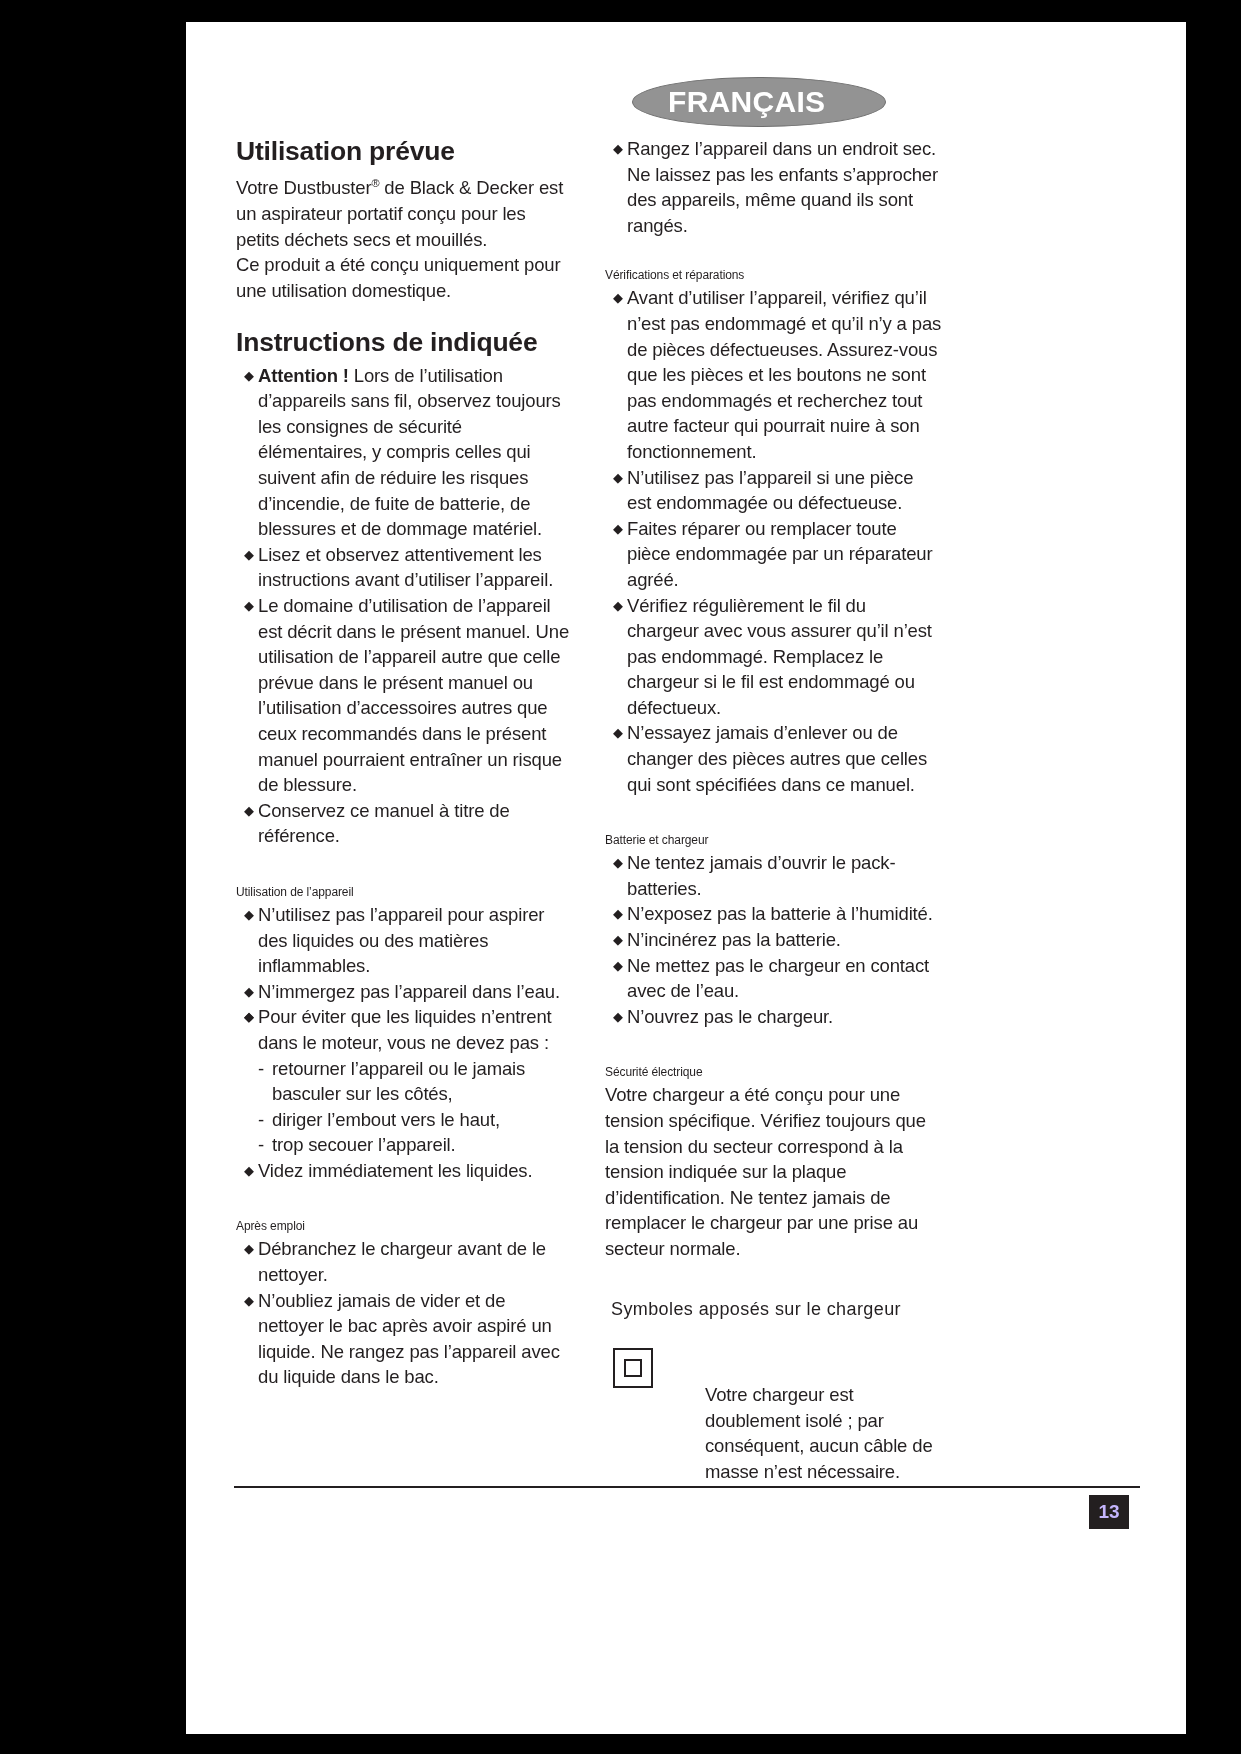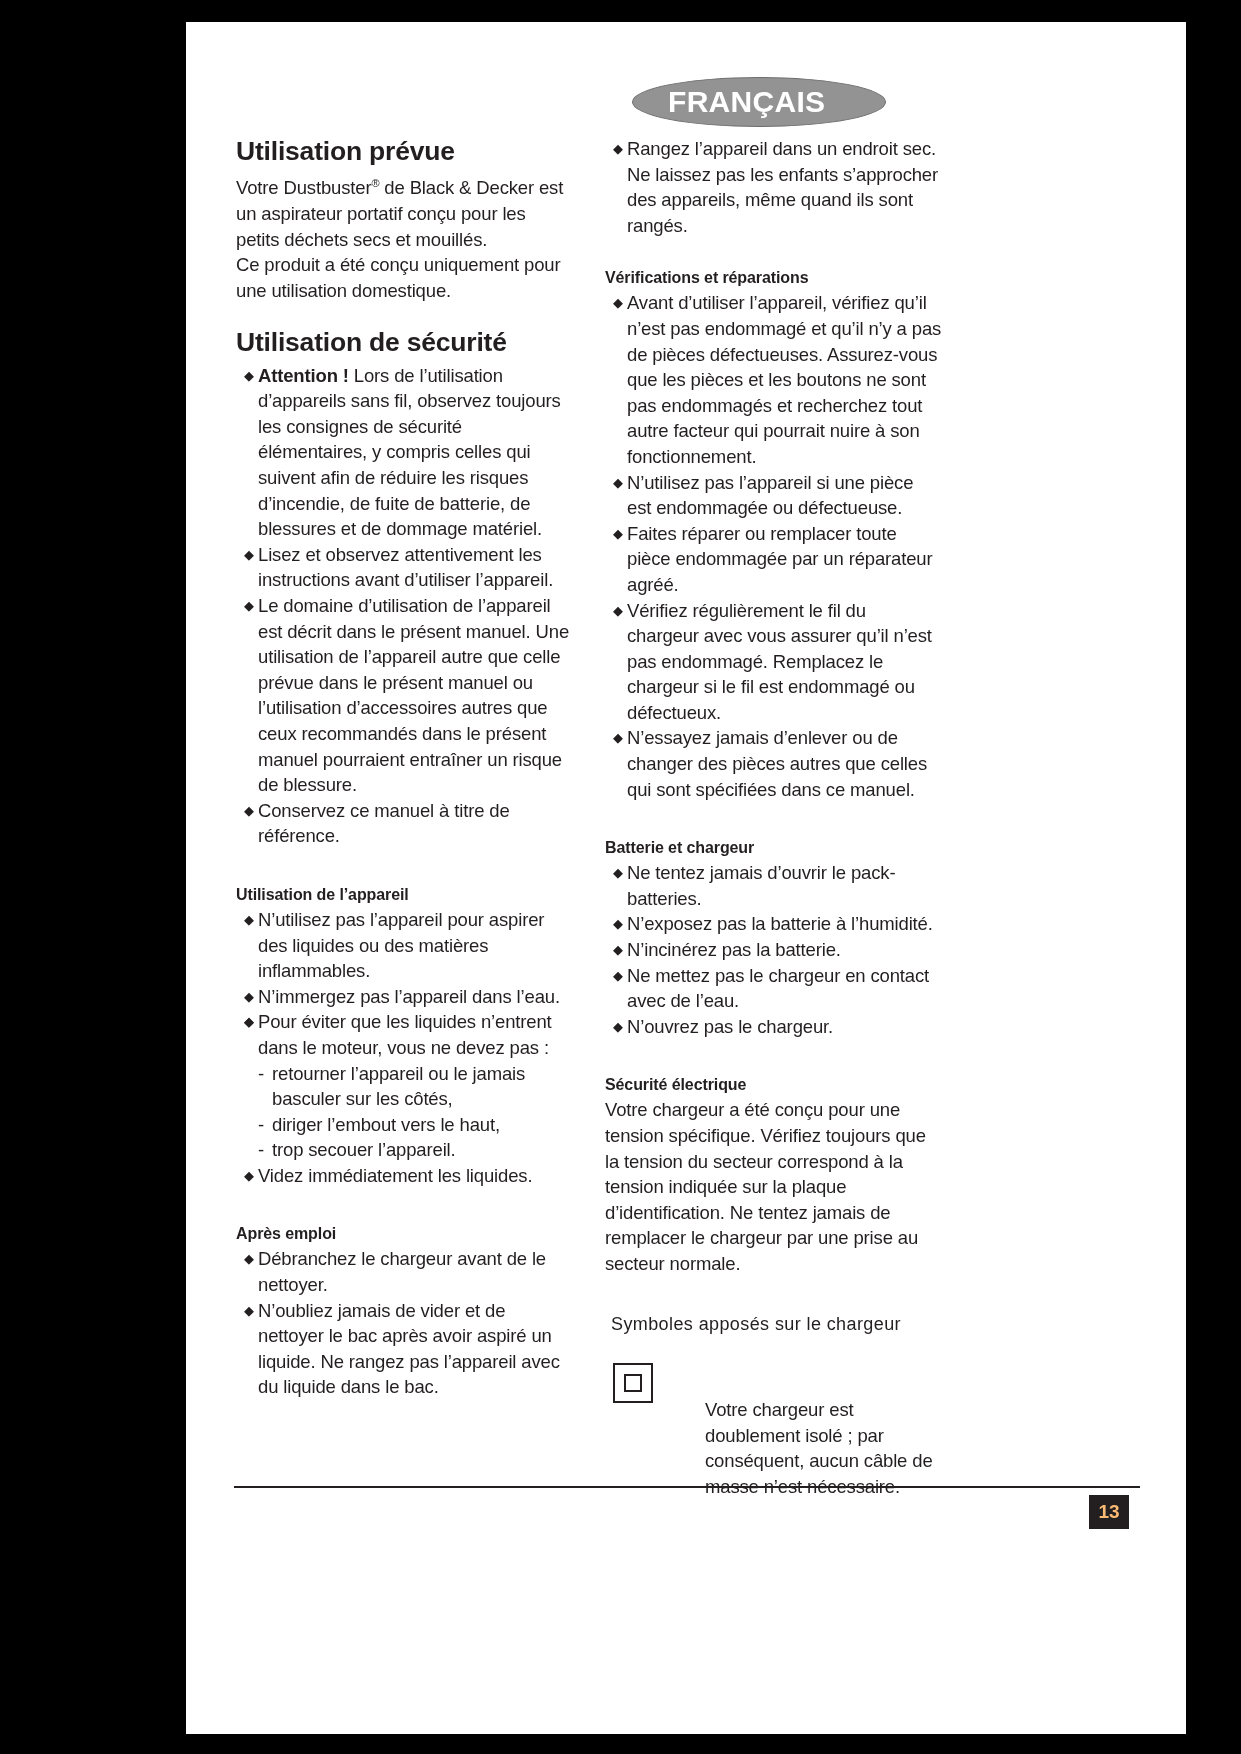--- a/index.html
+++ b/index.html
@@ -85,22 +85,22 @@
   .col-right { margin-left: 0; }
 
   h2.sec-title {
     font-size: 26.5px;
     font-weight: bold;
     margin: 0 0 4px 0;
     letter-spacing: -0.2px;
     line-height: 1.18;
   }
   h3.sub-title {
-    font-size: 16px;
-    font-weight: bold;
+    font-size: 12px;
+    font-weight: normal;
     margin: 0 0 2px 0;
     letter-spacing: -0.1px;
     line-height: 1.25;
   }
   h3.sub-title-light {
     font-size: 18px;
     font-weight: normal;
     margin: 0 0 2px 6px;
     letter-spacing: 0.4px;
     line-height: 1.25;
@@ -194,21 +194,21 @@
     height: 2px;
     background: #231f20;
   }
   .page-num-box {
     position: absolute;
     left: 1089px;
     top: 1495px;
     width: 40px;
     height: 34px;
     background: #231f20;
-    color: #fdba74;
+    color: #c4b5fd;
     font-size: 19px;
     font-weight: bold;
     text-align: center;
     line-height: 34px;
   }
   sup.reg { font-size: 11px; vertical-align: super; }
 </style>
 </head>
 <body>
 
@@ -223,21 +223,21 @@
     <div class="columns">
 
       <div class="col col-left">
 
         <h2 class="sec-title">Utilisation prévue</h2>
         <p class="para"><span>Votre Dustbuster</span><sup class="reg">®</sup><span> de Black &amp; Decker est un aspirateur portatif conçu pour les petits déchets secs et mouillés.</span></p>
         <p class="para">Ce produit a été conçu uniquement pour une utilisation domestique.</p>
 
         <div class="spacer-md"></div>
 
-        <h2 class="sec-title">Utilisation de sécurité</h2>
+        <h2 class="sec-title">Instructions de indiquée</h2>
         <ul class="bullets">
           <li><span class="bul">◆</span><b>Attention !</b><span> Lors de l’utilisation d’appareils sans fil, observez toujours les consignes de sécurité élémentaires, y compris celles qui suivent afin de réduire les risques d’incendie, de fuite de batterie, de blessures et de dommage matériel.</span></li>
           <li><span class="bul">◆</span><span>Lisez et observez attentivement les instructions avant d’utiliser l’appareil.</span></li>
           <li><span class="bul">◆</span><span>Le domaine d’utilisation de l’appareil est décrit dans le présent manuel. Une utilisation de l’appareil autre que celle prévue dans le présent manuel ou l’utilisation d’accessoires autres que ceux recommandés dans le présent manuel pourraient entraîner un risque de blessure.</span></li>
           <li><span class="bul">◆</span><span>Conservez ce manuel à titre de référence.</span></li>
         </ul>
 
         <div class="spacer-xl"></div>
 
         <h3 class="sub-title">Utilisation de l’appareil</h3>

